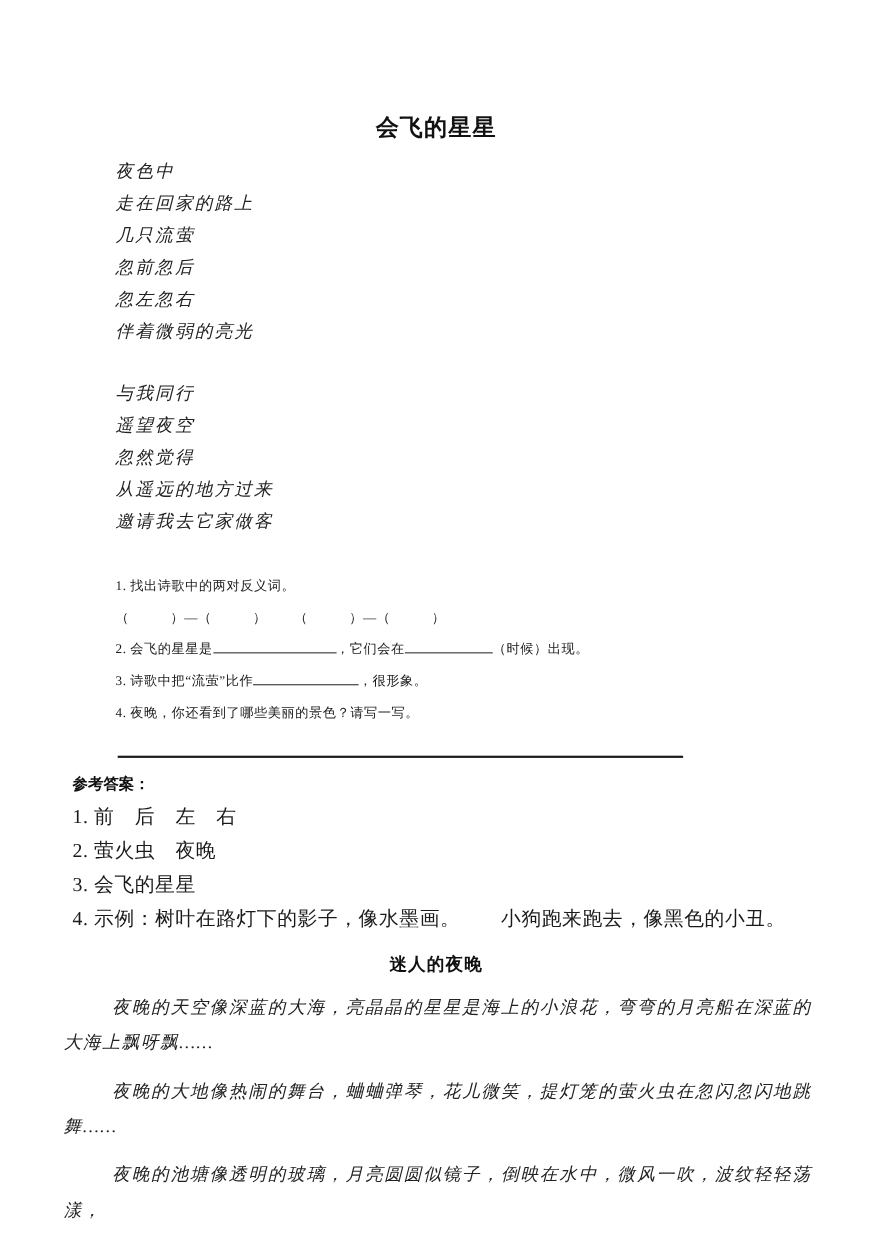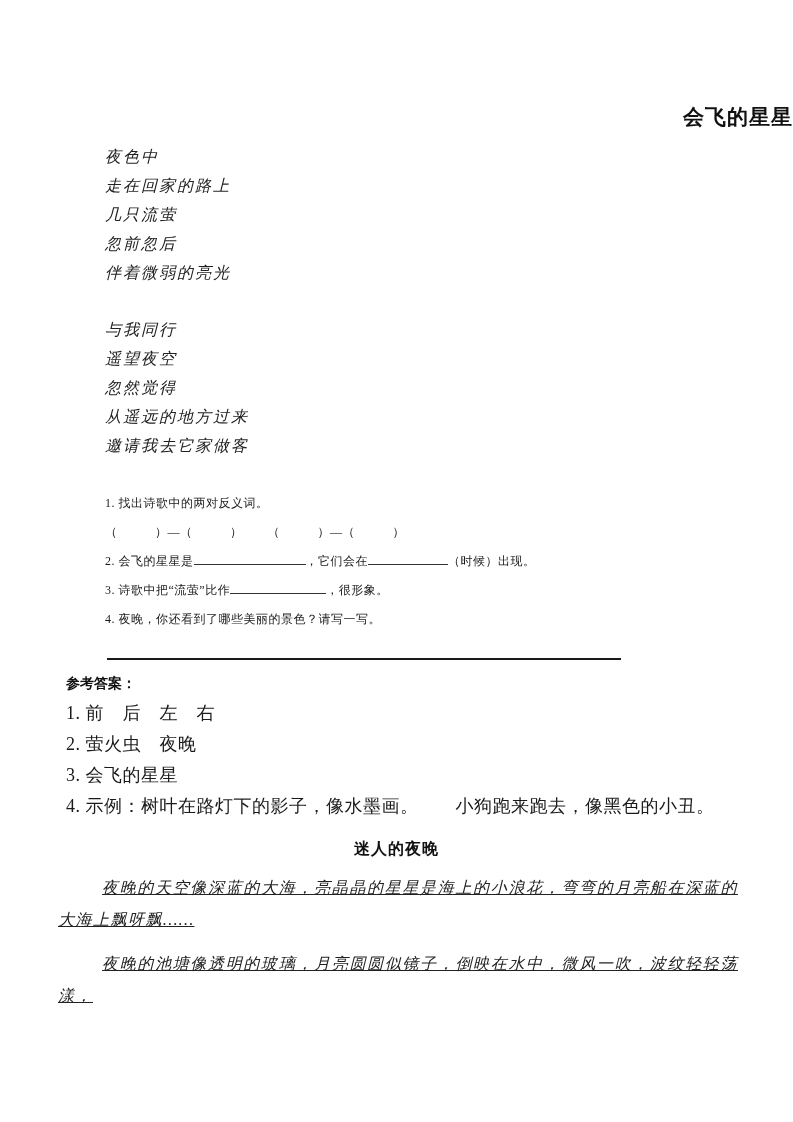--- a/index.html
+++ b/index.html
@@ -14,21 +14,21 @@
     background: #ffffff;
     color: #1a1a1a;
     overflow: hidden;
     box-sizing: border-box;
     padding-top: 106px;
     font-family: "Liberation Serif", serif;
   }
   
   .poem-title {
     margin: 0 0 14px 0;
-    text-align: right;
+    text-align: center;
     font-family: "Liberation Sans", sans-serif;
     font-weight: bold;
     font-size: 21px;
     line-height: 22px;
     letter-spacing: 1px;
     color: #111111;
   }
   .poem-line {
     margin-left: 105px;
     font-size: 16px;
@@ -96,35 +96,35 @@
   .passage p {
     margin: 12px 55px 0 58px;
     text-indent: 44px;
     font-size: 16px;
     line-height: 32px;
     letter-spacing: 1.5px;
     text-align: justify;
     font-style: italic;            
     font-family: "Liberation Serif", serif;
     color: #222222;
-    text-decoration: underline;
   }
 </style>
 </head>
 <body>
 
 <div class="page">
 
   <h1 class="poem-title">会飞的星星</h1>
 
   <div>
     <div class="poem-line">夜色中</div>
     <div class="poem-line">走在回家的路上</div>
     <div class="poem-line">几只流萤</div>
     <div class="poem-line">忽前忽后</div>
+    <div class="poem-line">忽左忽右</div>
     <div class="poem-line">伴着微弱的亮光</div>
   </div>
 
   <div class="stanza-gap"></div>
 
   <div>
     <div class="poem-line">与我同行</div>
     <div class="poem-line">遥望夜空</div>
     <div class="poem-line">忽然觉得</div>
     <div class="poem-line">从遥远的地方过来</div>
@@ -147,16 +147,17 @@
     <div class="answers-heading">参考答案：</div>
     <div class="answer-line">1. 前　后　左　右</div>
     <div class="answer-line">2. 萤火虫　夜晚</div>
     <div class="answer-line">3. 会飞的星星</div>
     <div class="answer-line">4. 示例：树叶在路灯下的影子，像水墨画。　　小狗跑来跑去，像黑色的小丑。</div>
   </div>
 
   <h2 class="passage-title">迷人的夜晚</h2>
   <div class="passage">
     <p>夜晚的天空像深蓝的大海，亮晶晶的星星是海上的小浪花，弯弯的月亮船在深蓝的大海上飘呀飘……</p>
+    <p>夜晚的大地像热闹的舞台，蛐蛐弹琴，花儿微笑，提灯笼的萤火虫在忽闪忽闪地跳舞……</p>
     <p>夜晚的池塘像透明的玻璃，月亮圆圆似镜子，倒映在水中，微风一吹，波纹轻轻荡漾，</p>
   </div>
 
 </div>
 
 </body></html>

